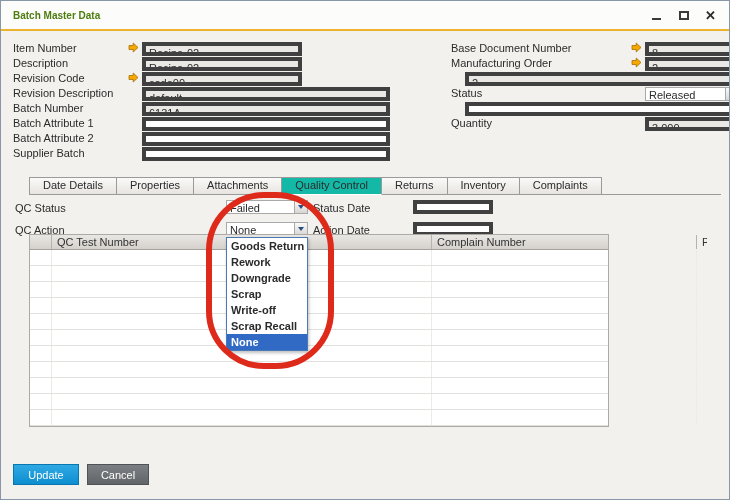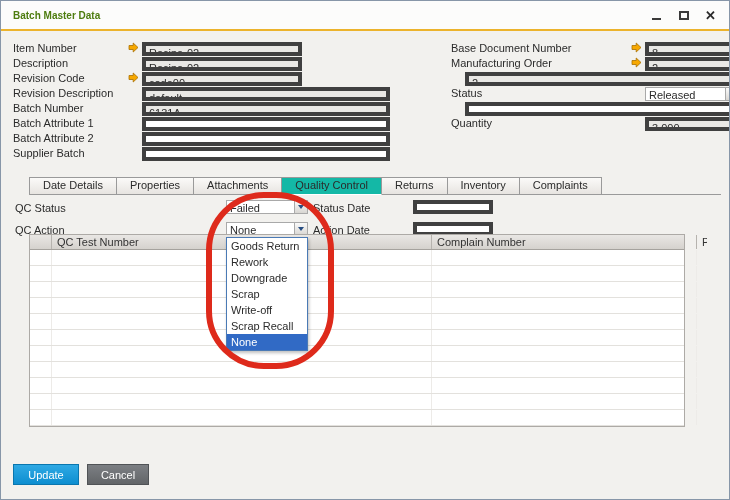--- a/index.html
+++ b/index.html
@@ -45,32 +45,32 @@
     background:linear-gradient(#fafafa,#d8d6d2); display:flex; align-items:center; justify-content:center; cursor:pointer; }
   .tri-down { width:0; height:0; border-left:3px solid transparent; border-right:3px solid transparent; border-top:4px solid #274d82; }
   
   .tabstrip { position:absolute; left:28px; top:176px; width:692px; display:flex; align-items:flex-end; border-bottom:1px solid #9a9a9a; }
   .tab { padding:0 13px; height:16px; line-height:15px; border:1px solid #9a9a9a; margin-right:-1px; margin-bottom:-1px;
     background:linear-gradient(#fbfaf8,#e7e4e0); cursor:pointer; white-space:nowrap; position:relative; }
   .tab.active { background:#14b8a6; border-bottom-color:#fff; z-index:2; }
   
   .abs { position:absolute; white-space:nowrap; }
   
-  .qtable { position:absolute; left:28px; top:233px; width:656px; border:1px solid #adaaa6; background:#eab308; box-sizing:border-box; }
+  .qtable { position:absolute; left:28px; top:233px; width:580px; border:1px solid #adaaa6; background:#eab308; box-sizing:border-box; }
   .thead { display:flex; height:15px; background:linear-gradient(#e9e7e4,#d5d2cd); border-bottom:1px solid #a5a29d; box-sizing:border-box; }
   .hcell { flex:none; border-right:1px solid #b6b3ae; padding:0 5px; line-height:14px; color:#333;
     overflow:hidden; white-space:nowrap; box-sizing:border-box; }
   .hcell.last { flex:1; border-right:none; }
   .trow { display:flex; height:16px; border-bottom:1px solid #e3e1dd; box-sizing:border-box; background:#fff; }
   .tcell { flex:none; height:100%; border-right:1px solid #edebe8; box-sizing:border-box; }
   .tcell.last { flex:1; border-right:none; }
   
   .droplist { position:absolute; left:225px; top:236px; width:82px; background:#fff;
     border:1px solid #4a7ab5; box-sizing:border-box; z-index:10; box-shadow:1px 2px 3px rgba(0,0,0,.25); }
-  .dropt { height:16px; line-height:16px; padding:0 4px; white-space:nowrap; overflow:hidden; cursor:pointer; }
+  .dropt { height:16px; line-height:16px; padding:0 4px; white-space:nowrap; overflow:hidden; cursor:pointer;font-weight:bold; }
   .dropt.selected { background:#316ac5; color:#fff; }
   
   .annotation { position:absolute; left:205px; top:191px; width:116px; height:165px;
     border:6px solid #de2a1b; border-radius:58px; z-index:20; pointer-events:none; }
   
   .btn { position:absolute; top:463px; height:21px; border:1px solid; display:flex; align-items:center; justify-content:center;
     color:#fff; cursor:pointer; box-sizing:border-box; padding:0 10px; font-size:11px; }
   .btn-update { left:12px; min-width:66px; background:linear-gradient(#2fa9e4,#0d8ed0); border-color:#0a76ae; }
   .btn-cancel { left:86px; min-width:62px; background:linear-gradient(#7c7f83,#626568); border-color:#505356; }
   .link-arrow { display:block; }

